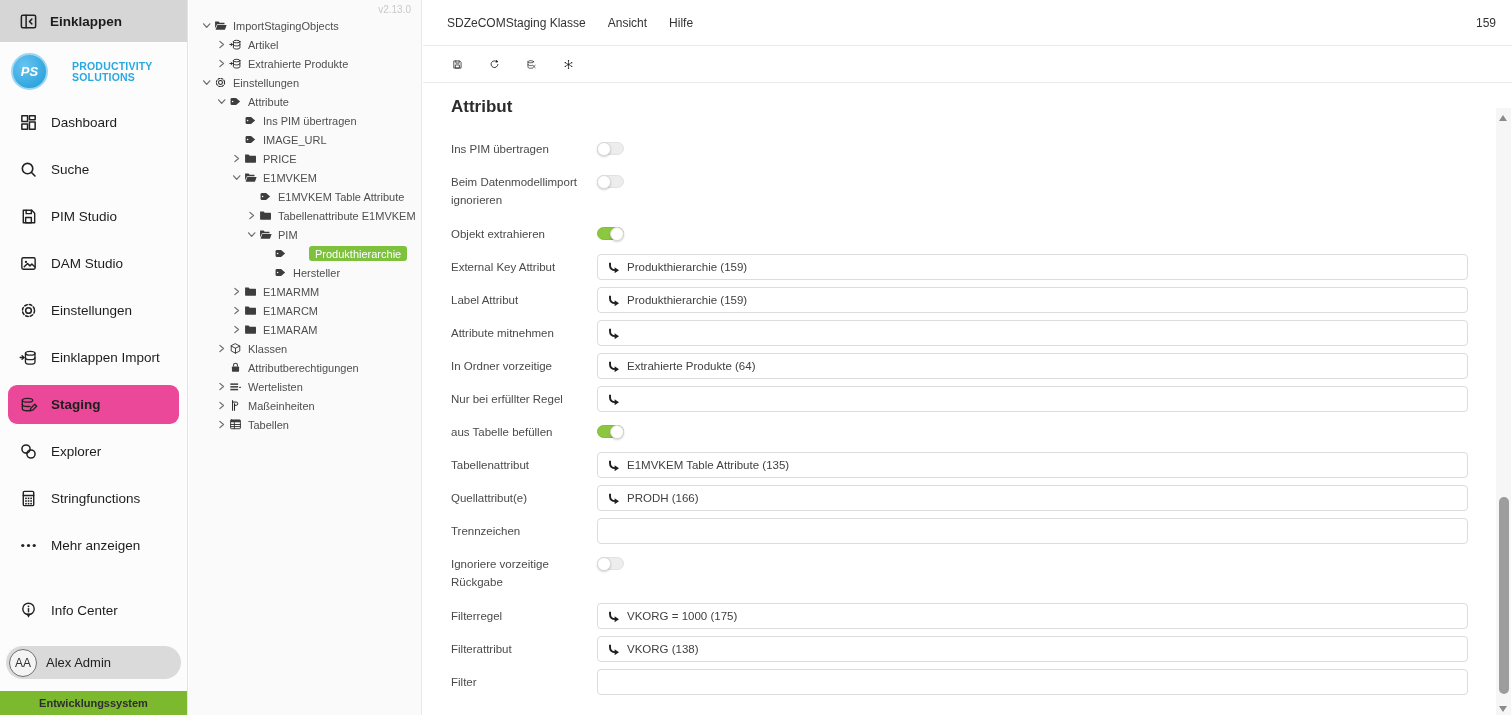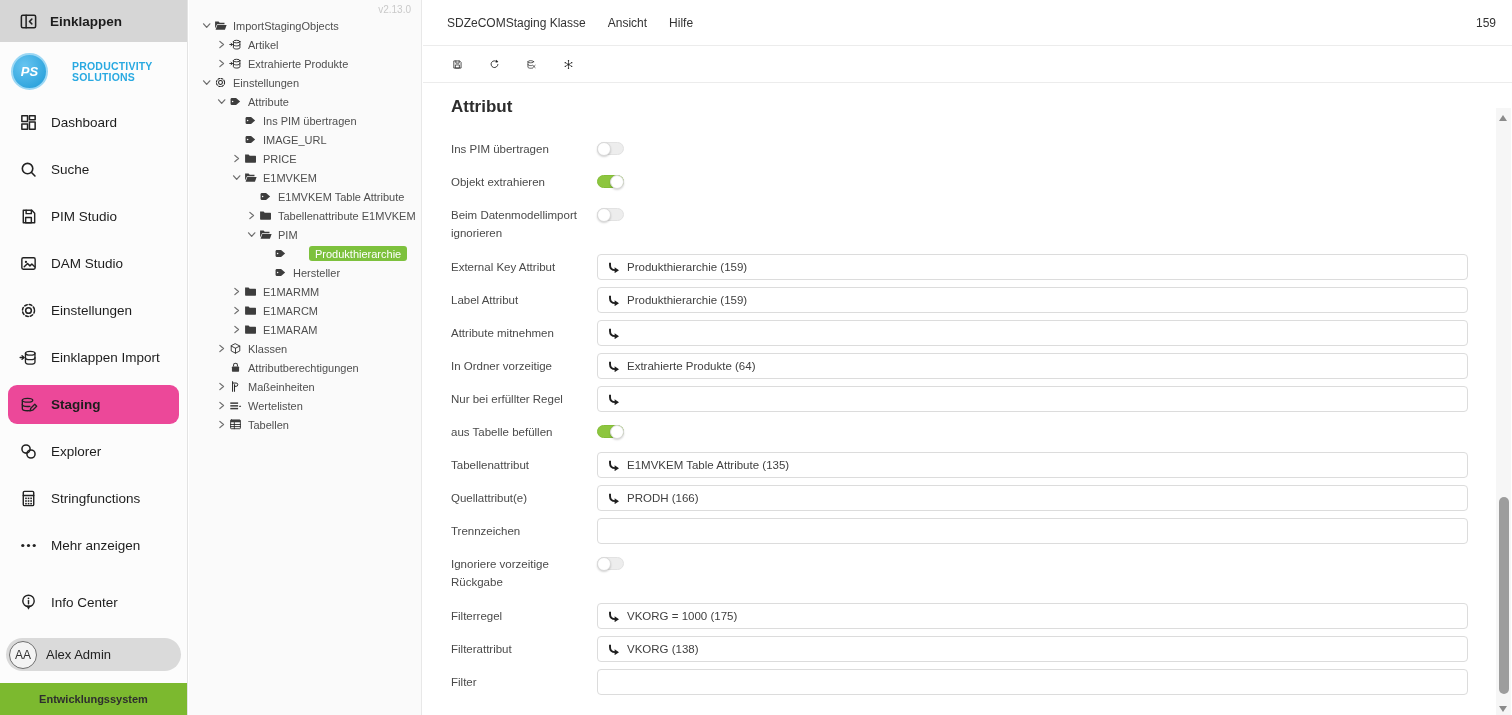--- a/index.html
+++ b/index.html
@@ -14,21 +14,21 @@
   .logo-badge{width:37px;height:37px;border-radius:50%;background:radial-gradient(circle at 35% 32%,#66c4f0,#1d9ad7);border:2px solid #9bd7f4;color:#fff;font-weight:700;font-style:italic;display:flex;align-items:center;justify-content:center;font-size:13px;flex:none;}
   .logo-text{color:#29a9e1;font-weight:700;font-size:10.5px;line-height:11px;letter-spacing:.2px;}
   .nav{flex:none;}
   .nav-item{height:47px;display:flex;align-items:center;gap:12px;padding-left:17px;font-size:13.5px;color:#1d1d1d;cursor:pointer;}
   .nav-item.active{height:39px;margin:4px 8px;padding-left:9px;background:#ec4899;border-radius:9px;font-weight:700;}
   .nav-icon{width:22px;flex:none;display:flex;justify-content:center;align-items:center;}
   .nav-icon svg{width:19px;height:19px;}
   .sidebar-footer{margin-top:auto;}
   .user-pill{margin:12px 6px 12px 6px;height:33px;background:#dadada;border-radius:17px;display:flex;align-items:center;gap:9px;padding-left:3px;font-size:13px;color:#222;cursor:pointer;}
   .avatar{width:28px;height:28px;border-radius:50%;background:#f4f4f4;border:1.5px solid #6f6f6f;display:flex;align-items:center;justify-content:center;font-size:12px;color:#333;flex:none;}
-  .env-bar{height:32px;background:#7cb92f;display:flex;align-items:center;justify-content:center;font-size:11px;font-weight:700;color:#2e2e2e;}
+  .env-bar{height:24px;background:#7cb92f;display:flex;align-items:center;justify-content:center;font-size:11px;font-weight:700;color:#2e2e2e;}
 
   
   .tree{position:absolute;left:189px;top:0;width:233px;height:715px;background:#fafafa;border-right:1px solid #e8e8e8;font-size:11px;color:#4f4f4f;overflow:hidden;}
   .tree-version{text-align:right;color:#c9c9c9;font-size:10px;padding:4px 10px 1px 0;height:16px;}
   .tree-row{display:flex;align-items:center;height:19px;cursor:pointer;white-space:nowrap;}
   .chev{width:13px;flex:none;display:flex;align-items:center;}
   .chev svg{width:11px;height:11px;}
   .t-icon{width:17px;flex:none;display:flex;align-items:center;}
   .t-icon svg{width:13px;height:13px;}
   .t-label{padding-left:2px;}
@@ -498,47 +498,47 @@
           </span>
           <span class="t-label">Attributberechtigungen</span>
         </div>
         <div class="tree-row" style="padding-left:27px">
           <span class="chev">
             <svg viewBox="0 0 12 12">
               <path d="M4.2 2.6L8.2 6l-4 3.4" fill="none" stroke="#6f6f6f" stroke-width="1.4" stroke-linecap="round" stroke-linejoin="round"></path>
             </svg>
           </span>
           <span class="t-icon">
-            <svg viewBox="0 0 20 20">
-              <g fill="none" stroke="#222" stroke-linecap="round" stroke-linejoin="round" stroke-width="1.5">
-                <path d="M5.5 2.5v15"></path>
-                <path d="M5.5 4.7h5.5a2.5 2.5 0 0 1 0 5H8.5"></path>
-                <path d="M8.5 7.2v10.3"></path>
-              </g>
-            </svg>
-          </span>
-          <span class="t-label">Maßeinheiten</span>
-        </div>
-        <div class="tree-row" style="padding-left:27px">
-          <span class="chev">
-            <svg viewBox="0 0 12 12">
-              <path d="M4.2 2.6L8.2 6l-4 3.4" fill="none" stroke="#6f6f6f" stroke-width="1.4" stroke-linecap="round" stroke-linejoin="round"></path>
-            </svg>
-          </span>
-          <span class="t-icon">
             <svg viewBox="0 0 20 16">
               <g fill="#3d3d3d">
                 <rect x="2" y="3.2" width="12" height="2.3"></rect>
                 <rect x="2" y="7.4" width="12" height="2.3"></rect>
                 <rect x="2" y="11.6" width="12" height="2.3"></rect>
                 <path d="M15.2 10.2h3.6L17 7.8z"></path>
               </g>
             </svg>
           </span>
           <span class="t-label">Wertelisten</span>
+        </div>
+        <div class="tree-row" style="padding-left:27px">
+          <span class="chev">
+            <svg viewBox="0 0 12 12">
+              <path d="M4.2 2.6L8.2 6l-4 3.4" fill="none" stroke="#6f6f6f" stroke-width="1.4" stroke-linecap="round" stroke-linejoin="round"></path>
+            </svg>
+          </span>
+          <span class="t-icon">
+            <svg viewBox="0 0 20 20">
+              <g fill="none" stroke="#222" stroke-linecap="round" stroke-linejoin="round" stroke-width="1.5">
+                <path d="M5.5 2.5v15"></path>
+                <path d="M5.5 4.7h5.5a2.5 2.5 0 0 1 0 5H8.5"></path>
+                <path d="M8.5 7.2v10.3"></path>
+              </g>
+            </svg>
+          </span>
+          <span class="t-label">Maßeinheiten</span>
         </div>
         <div class="tree-row" style="padding-left:27px">
           <span class="chev">
             <svg viewBox="0 0 12 12">
               <path d="M4.2 2.6L8.2 6l-4 3.4" fill="none" stroke="#6f6f6f" stroke-width="1.4" stroke-linecap="round" stroke-linejoin="round"></path>
             </svg>
           </span>
           <span class="t-icon">
             <svg viewBox="0 0 20 20">
               <g fill="none" stroke="#222" stroke-linecap="round" stroke-linejoin="round" stroke-width="1.3">
@@ -621,29 +621,29 @@
       </div>
     <div class="content">
       <h1 class="page-title">Attribut</h1>
       <div>
           <div class="form-row">
             <div class="form-label">Ins PIM übertragen</div>
             <div class="toggle">
               <div class="knob"></div>
             </div>
           </div>
-          <div class="form-row">
-            <div class="form-label">Objekt extrahieren</div>
-            <div class="toggle on">
-              <div class="knob"></div>
-            </div>
-          </div>
           <div class="form-row tall">
             <div class="form-label">Beim Datenmodellimport ignorieren</div>
             <div class="toggle">
+              <div class="knob"></div>
+            </div>
+          </div>
+          <div class="form-row">
+            <div class="form-label">Objekt extrahieren</div>
+            <div class="toggle on">
               <div class="knob"></div>
             </div>
           </div>
           <div class="form-row">
             <div class="form-label">External Key Attribut</div>
             <div class="field">
               <span class="f-icon">
                 <svg viewBox="0 0 14 12">
                   <path d="M3.2.8v2.8c0 3.8 2 5.3 5.8 5.3" fill="none" stroke="#1f1f1f" stroke-width="2.1"></path>
                   <path d="M8.2 5.6L13 8.9l-4.8 3.3z" fill="#1f1f1f"></path>

